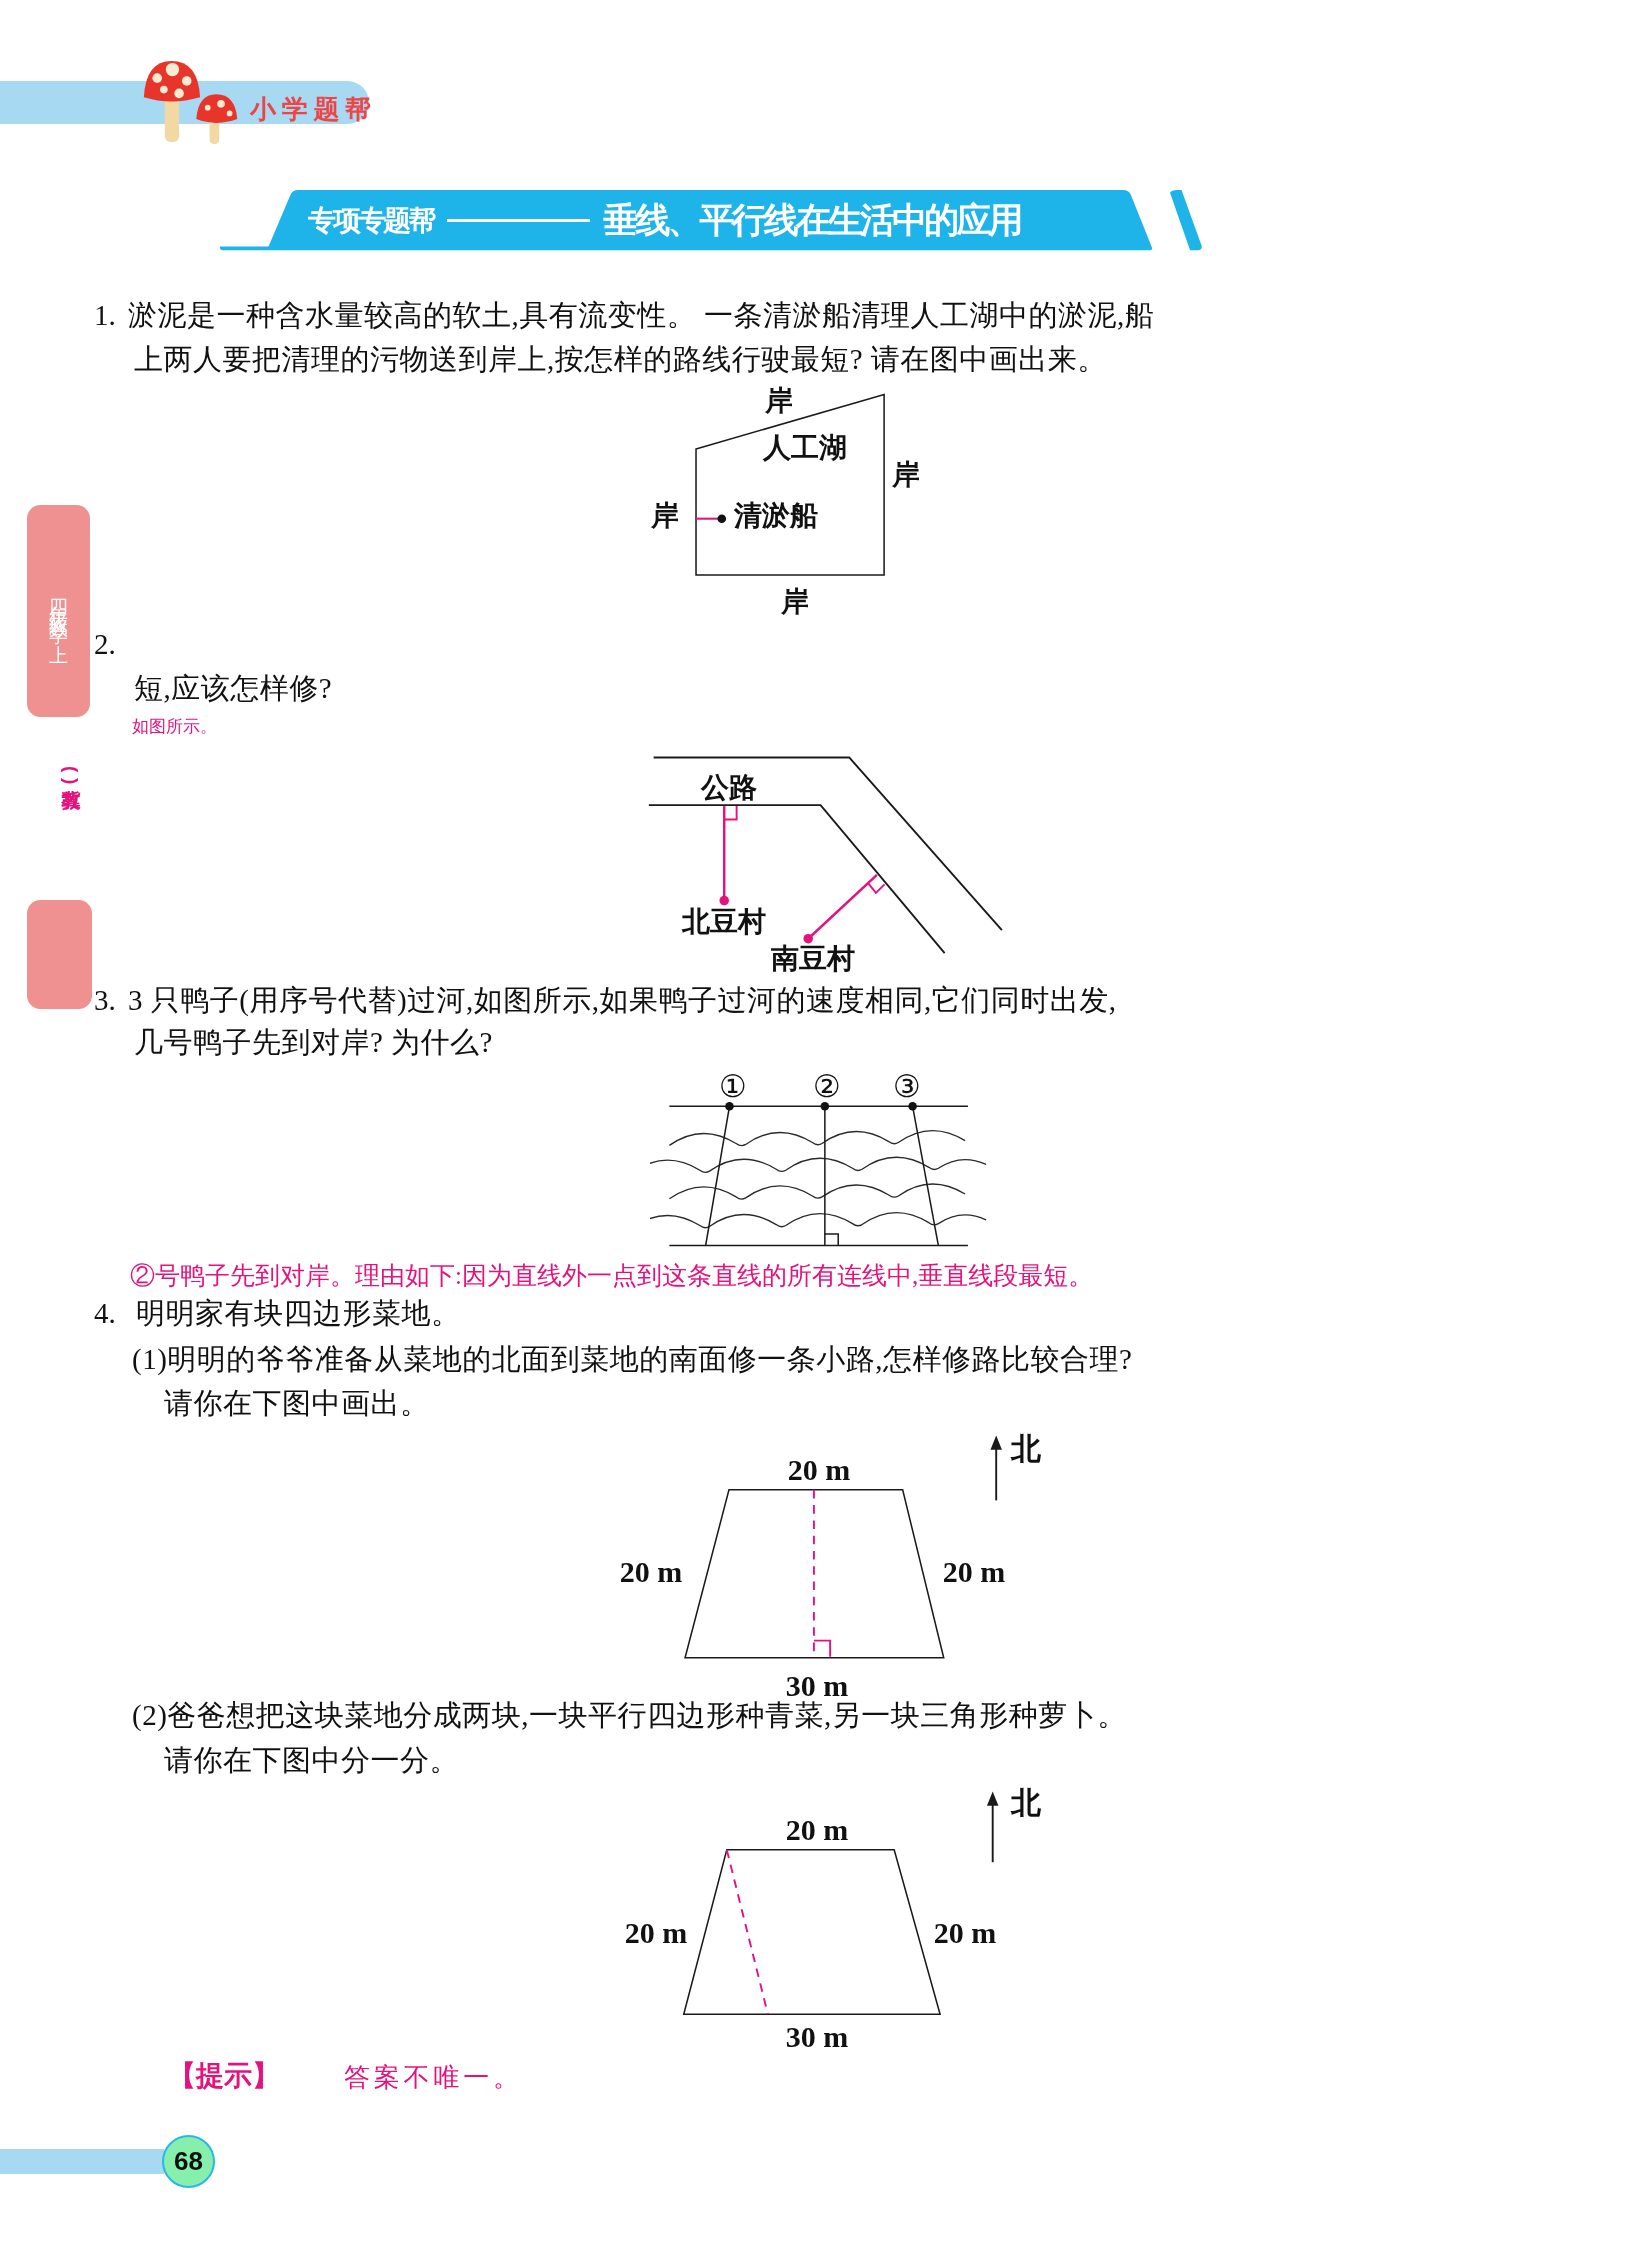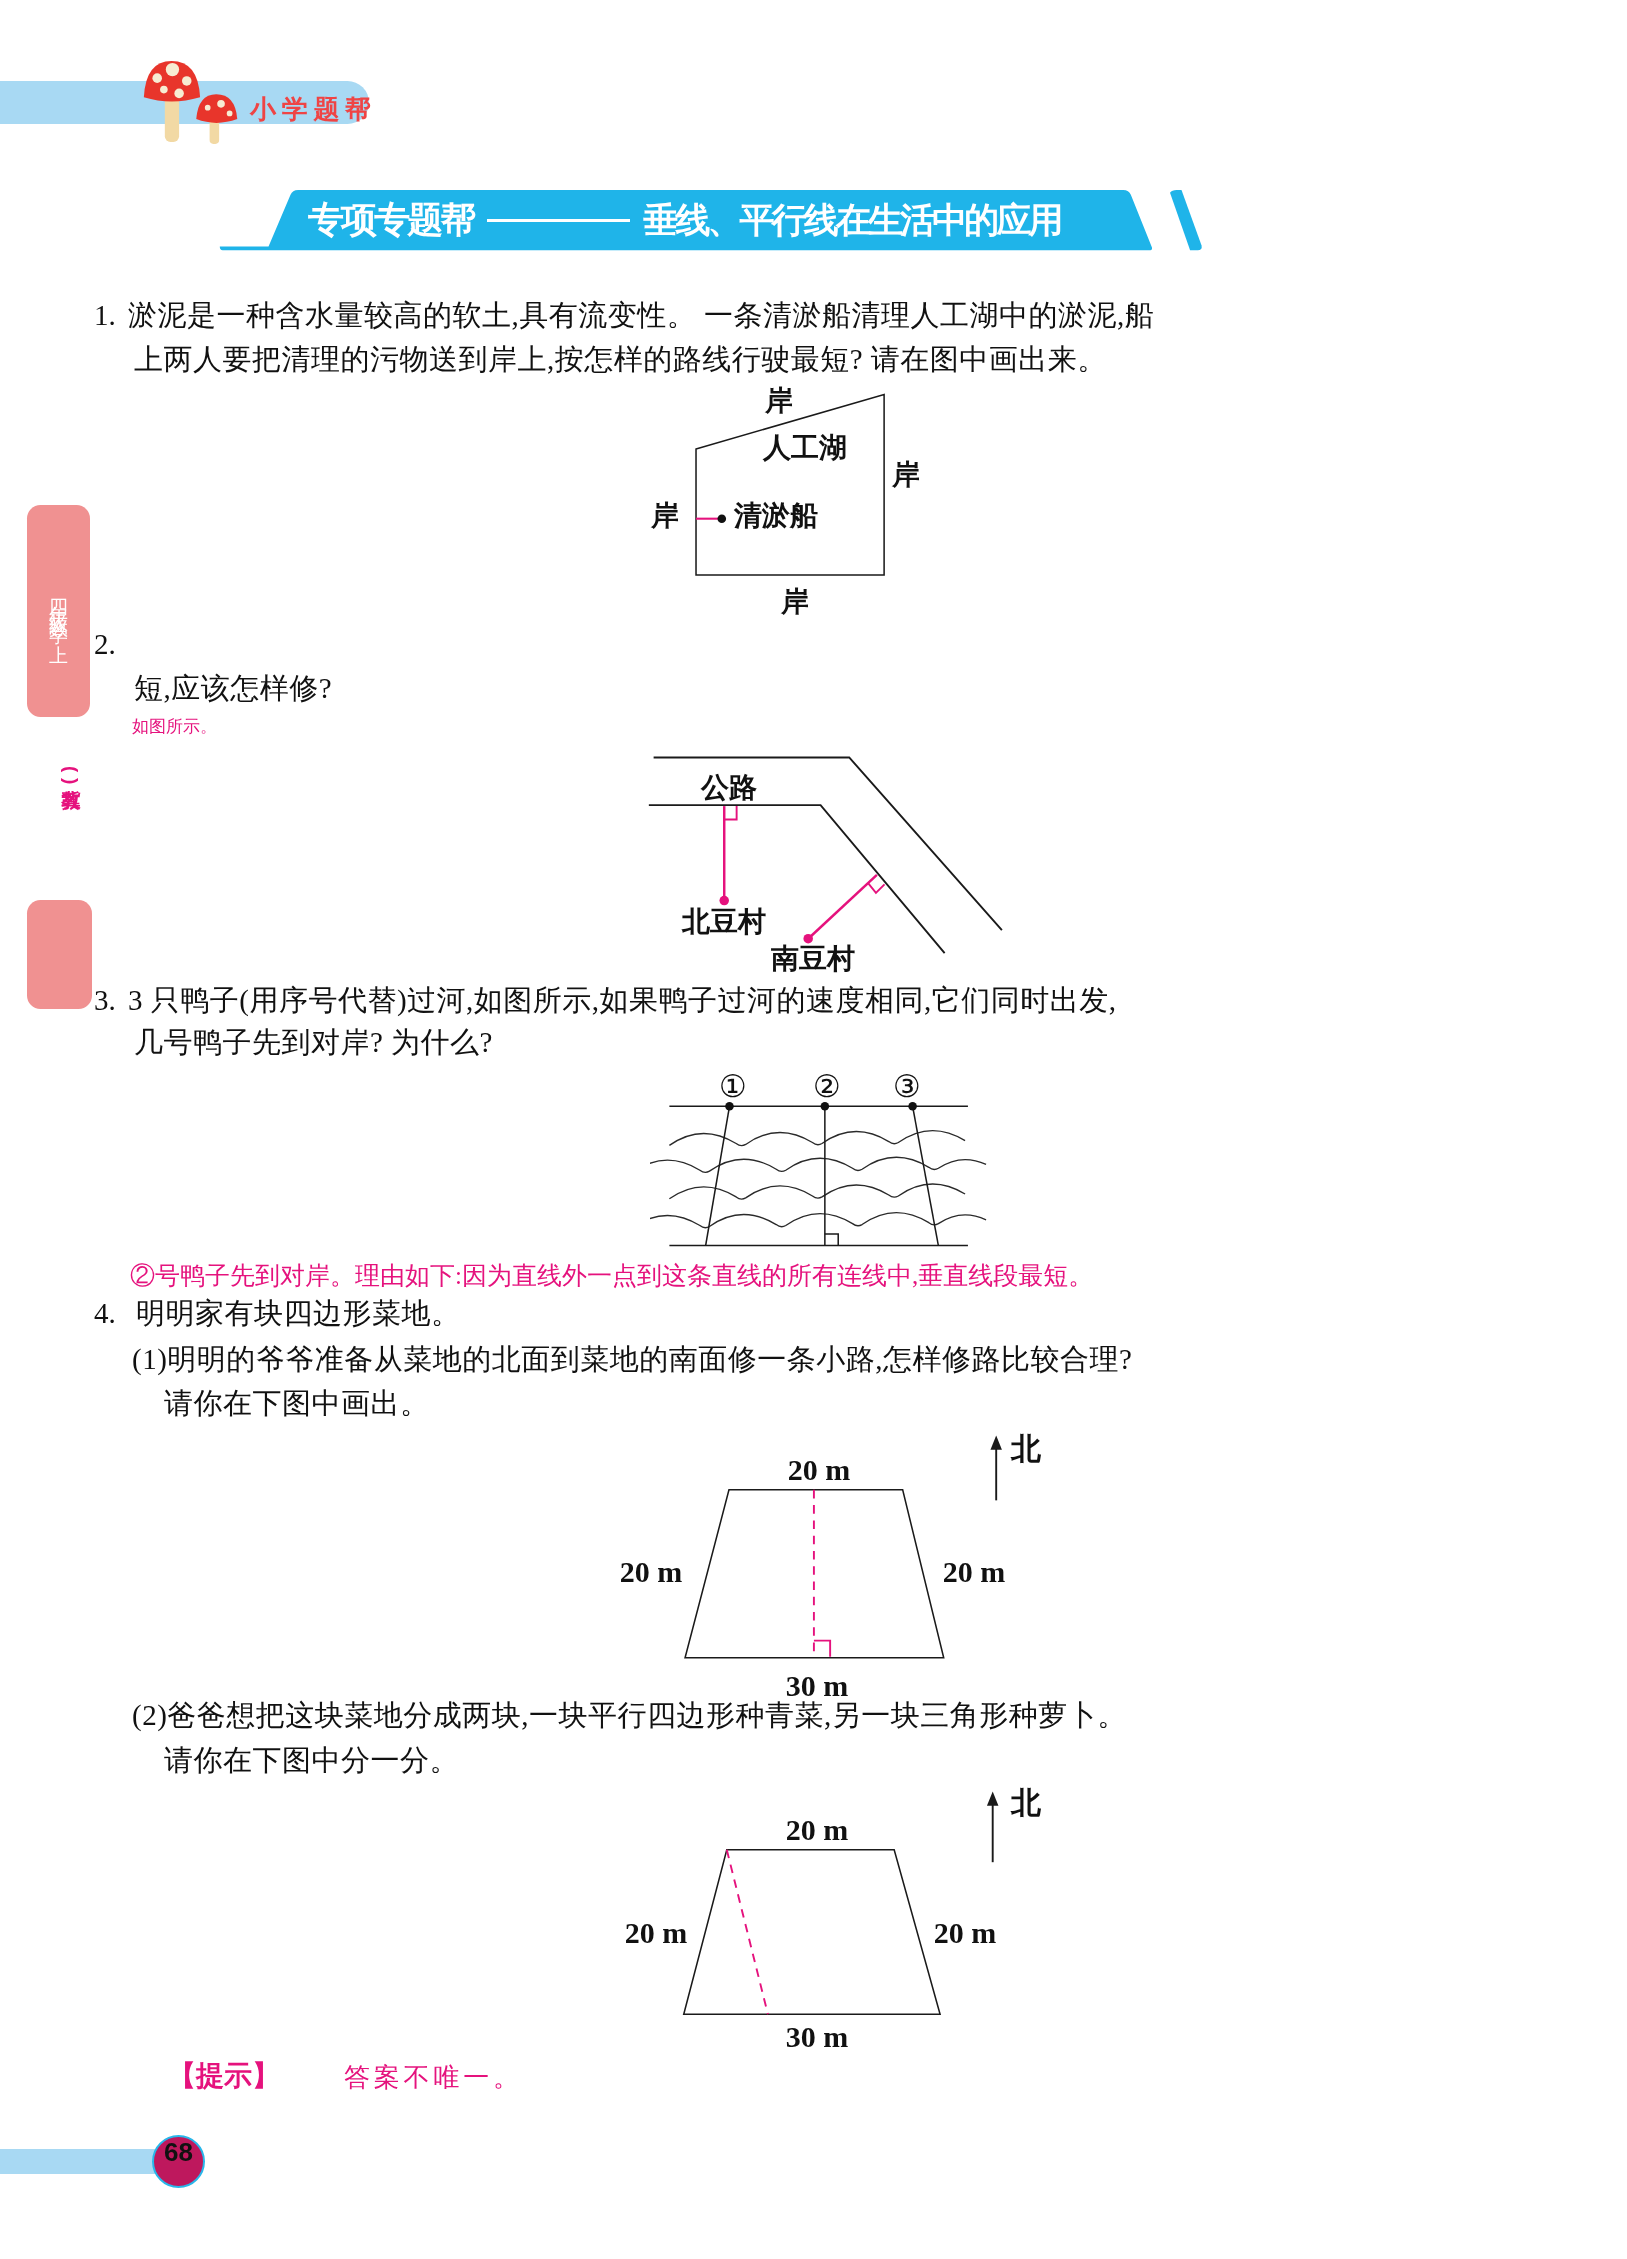--- a/index.html
+++ b/index.html
@@ -41,21 +41,21 @@
   </svg>
 
   <div class="abs" style="left:250px;top:92px;font-family:'Liberation Sans',sans-serif;font-size:26px;font-weight:700;
               letter-spacing:5.7px;color:#ef4444;">小学题帮</div>
 
   <svg style="left:215px;top:189px;" width="999" height="67" viewBox="0 0 1045 70">
     <path d="M5,60 L56,60 L79,6 Q81,1 87,1 L950,1 Q956,1 958,6 L980,61 Q981,64 977,64 L8,64 Q5,64 5,60 Z" fill="#1fb4e9"></path>
     <path d="M999,4 Q1001,1 1006,1 L1011,1 L1032,59 Q1033,64 1028,64 L1020,64 Z" fill="#1fb4e9"></path>
   </svg>
   <div class="abs" style="left:308px;top:193px;width:822px;height:55px;display:flex;align-items:center;color:#fff;">
-    <span style="font-family:Liberation Mono, monospace;font-weight:800;font-size:36px;letter-spacing:-2.9px;text-align:right;">专项专题帮</span>
+    <span style="font-family:Liberation Mono, monospace;font-weight:800;font-size:28px;letter-spacing:-2.9px;text-align:right;">专项专题帮</span>
     <span style="display:inline-block;width:143px;height:3.8px;background:#fff;margin:0 13.4px;"></span>
     <span style="font-family:'Liberation Serif',serif;font-weight:600;font-size:35px;letter-spacing:-2.9px;">垂线、平行线在生活中的应用</span>
   </div>
 
   <div class="abs vtext" style="left:27px;top:505px;width:63px;height:212px;background:#f09191;border-radius:13.4px;
               display:flex;align-items:center;justify-content:center;">
     <span style="color:#fff;font-size:19px;letter-spacing:6.7px;font-family:'Liberation Sans',sans-serif;">四年级数学·上</span>
   </div>
   <div class="abs vtext" style="left:34px;top:730px;width:50px;height:92px;color:#e5127d;font-size:19px;font-weight:700;
               letter-spacing:1.9px;font-family:'Liberation Sans',sans-serif;text-align:center;">(冀教)</div>
@@ -150,19 +150,19 @@
   <div class="mlabel" style="left:817px;top:1830px;">20 m</div>
   <div class="mlabel" style="left:656px;top:1933px;">20 m</div>
   <div class="mlabel" style="left:965px;top:1933px;">20 m</div>
   <div class="mlabel" style="left:817px;top:2037px;">30 m</div>
   <div class="dlabel" style="left:1026px;top:1803px;font-size:30px;">北</div>
 
   <div class="ans" style="left:168px;top:2057px;font-size:28px;font-weight:700;font-family:'Liberation Sans',sans-serif;">【提示】</div>
   <div class="ans" style="left:304px;top:2060px;font-size:26px;letter-spacing:3.8px;margin-left:40px;">答案不唯一。</div>
 
   <div class="abs" style="left:0;top:2149px;width:164px;height:25px;background:#a8d9f3;"></div>
-  <div class="abs" style="left:152px;top:2135px;width:53px;height:53px;background:#be185d;border:2.9px solid #29b7ea;border-radius:50%;
-              display:flex;justify-content:center;box-sizing:border-box;">
+  <div class="abs" style="left:162px;top:2135px;width:53px;height:53px;background:#86efac;border:2.9px solid #29b7ea;border-radius:50%;
+              display:flex;align-items:center;justify-content:center;box-sizing:border-box;">
     <span style="font-family:'Liberation Sans',sans-serif;font-size:26px;font-weight:600;color:#111;">68</span>
   </div>
 
 </div>
 
 
 </body></html>

